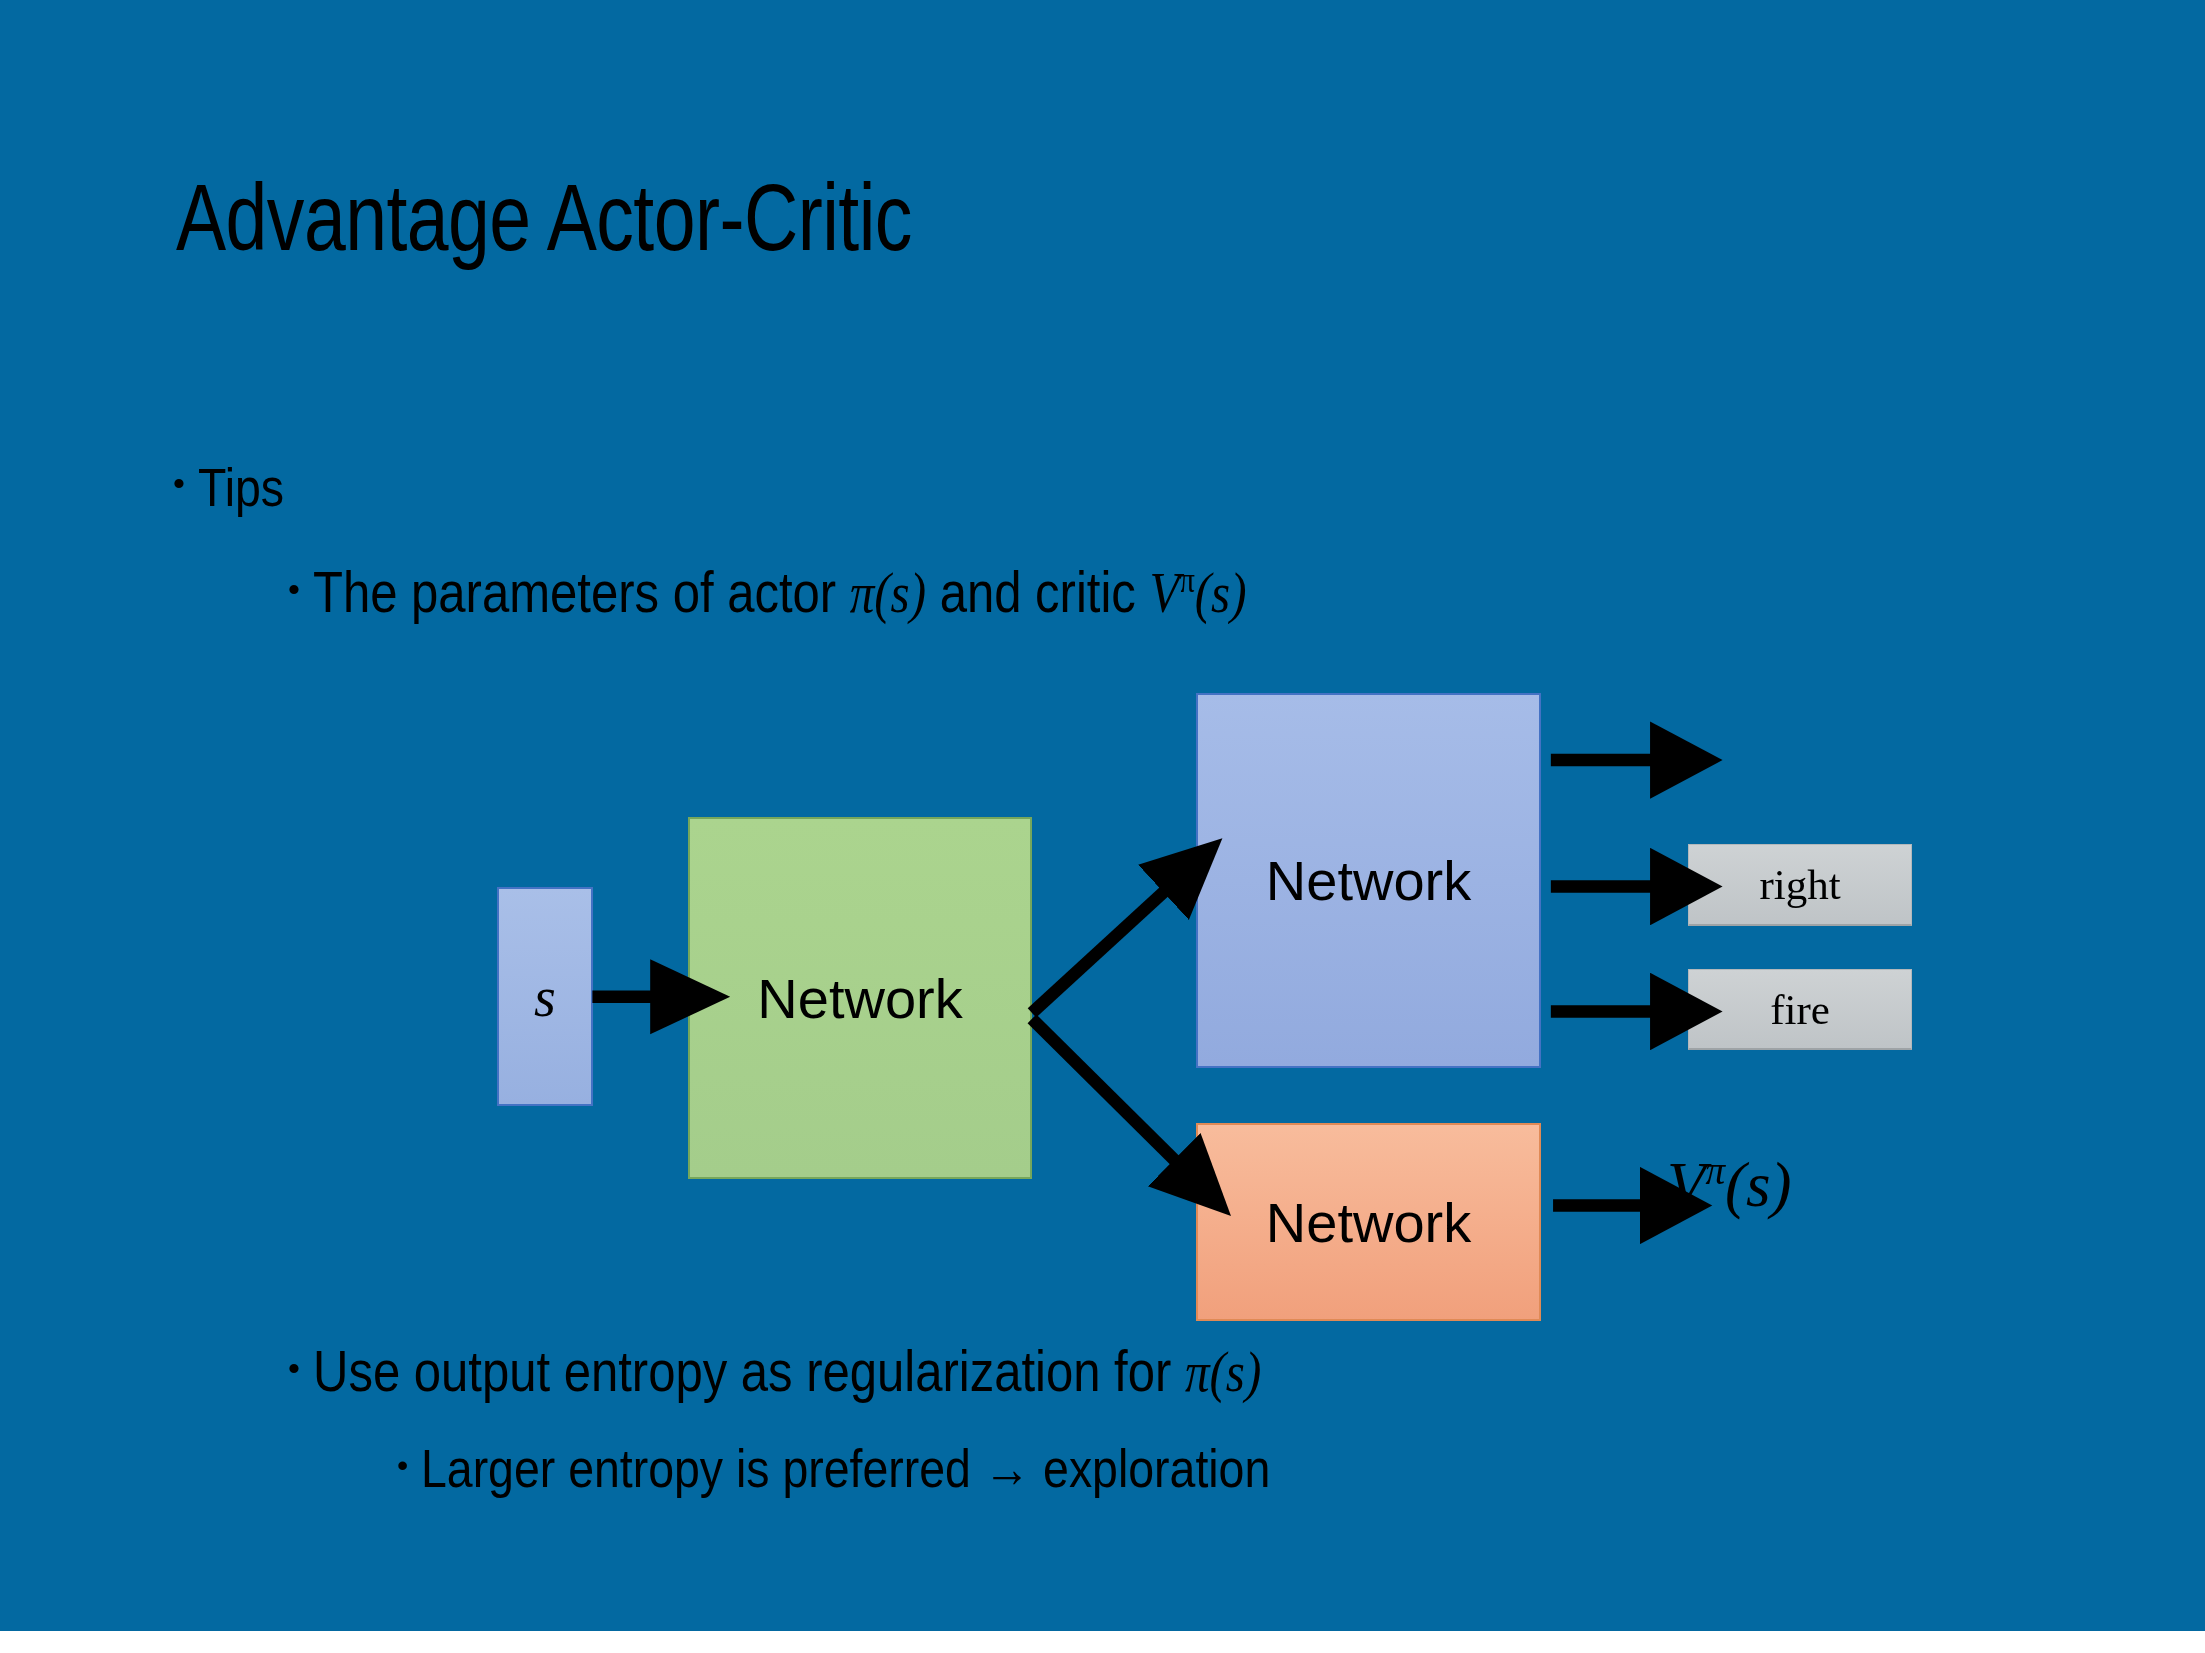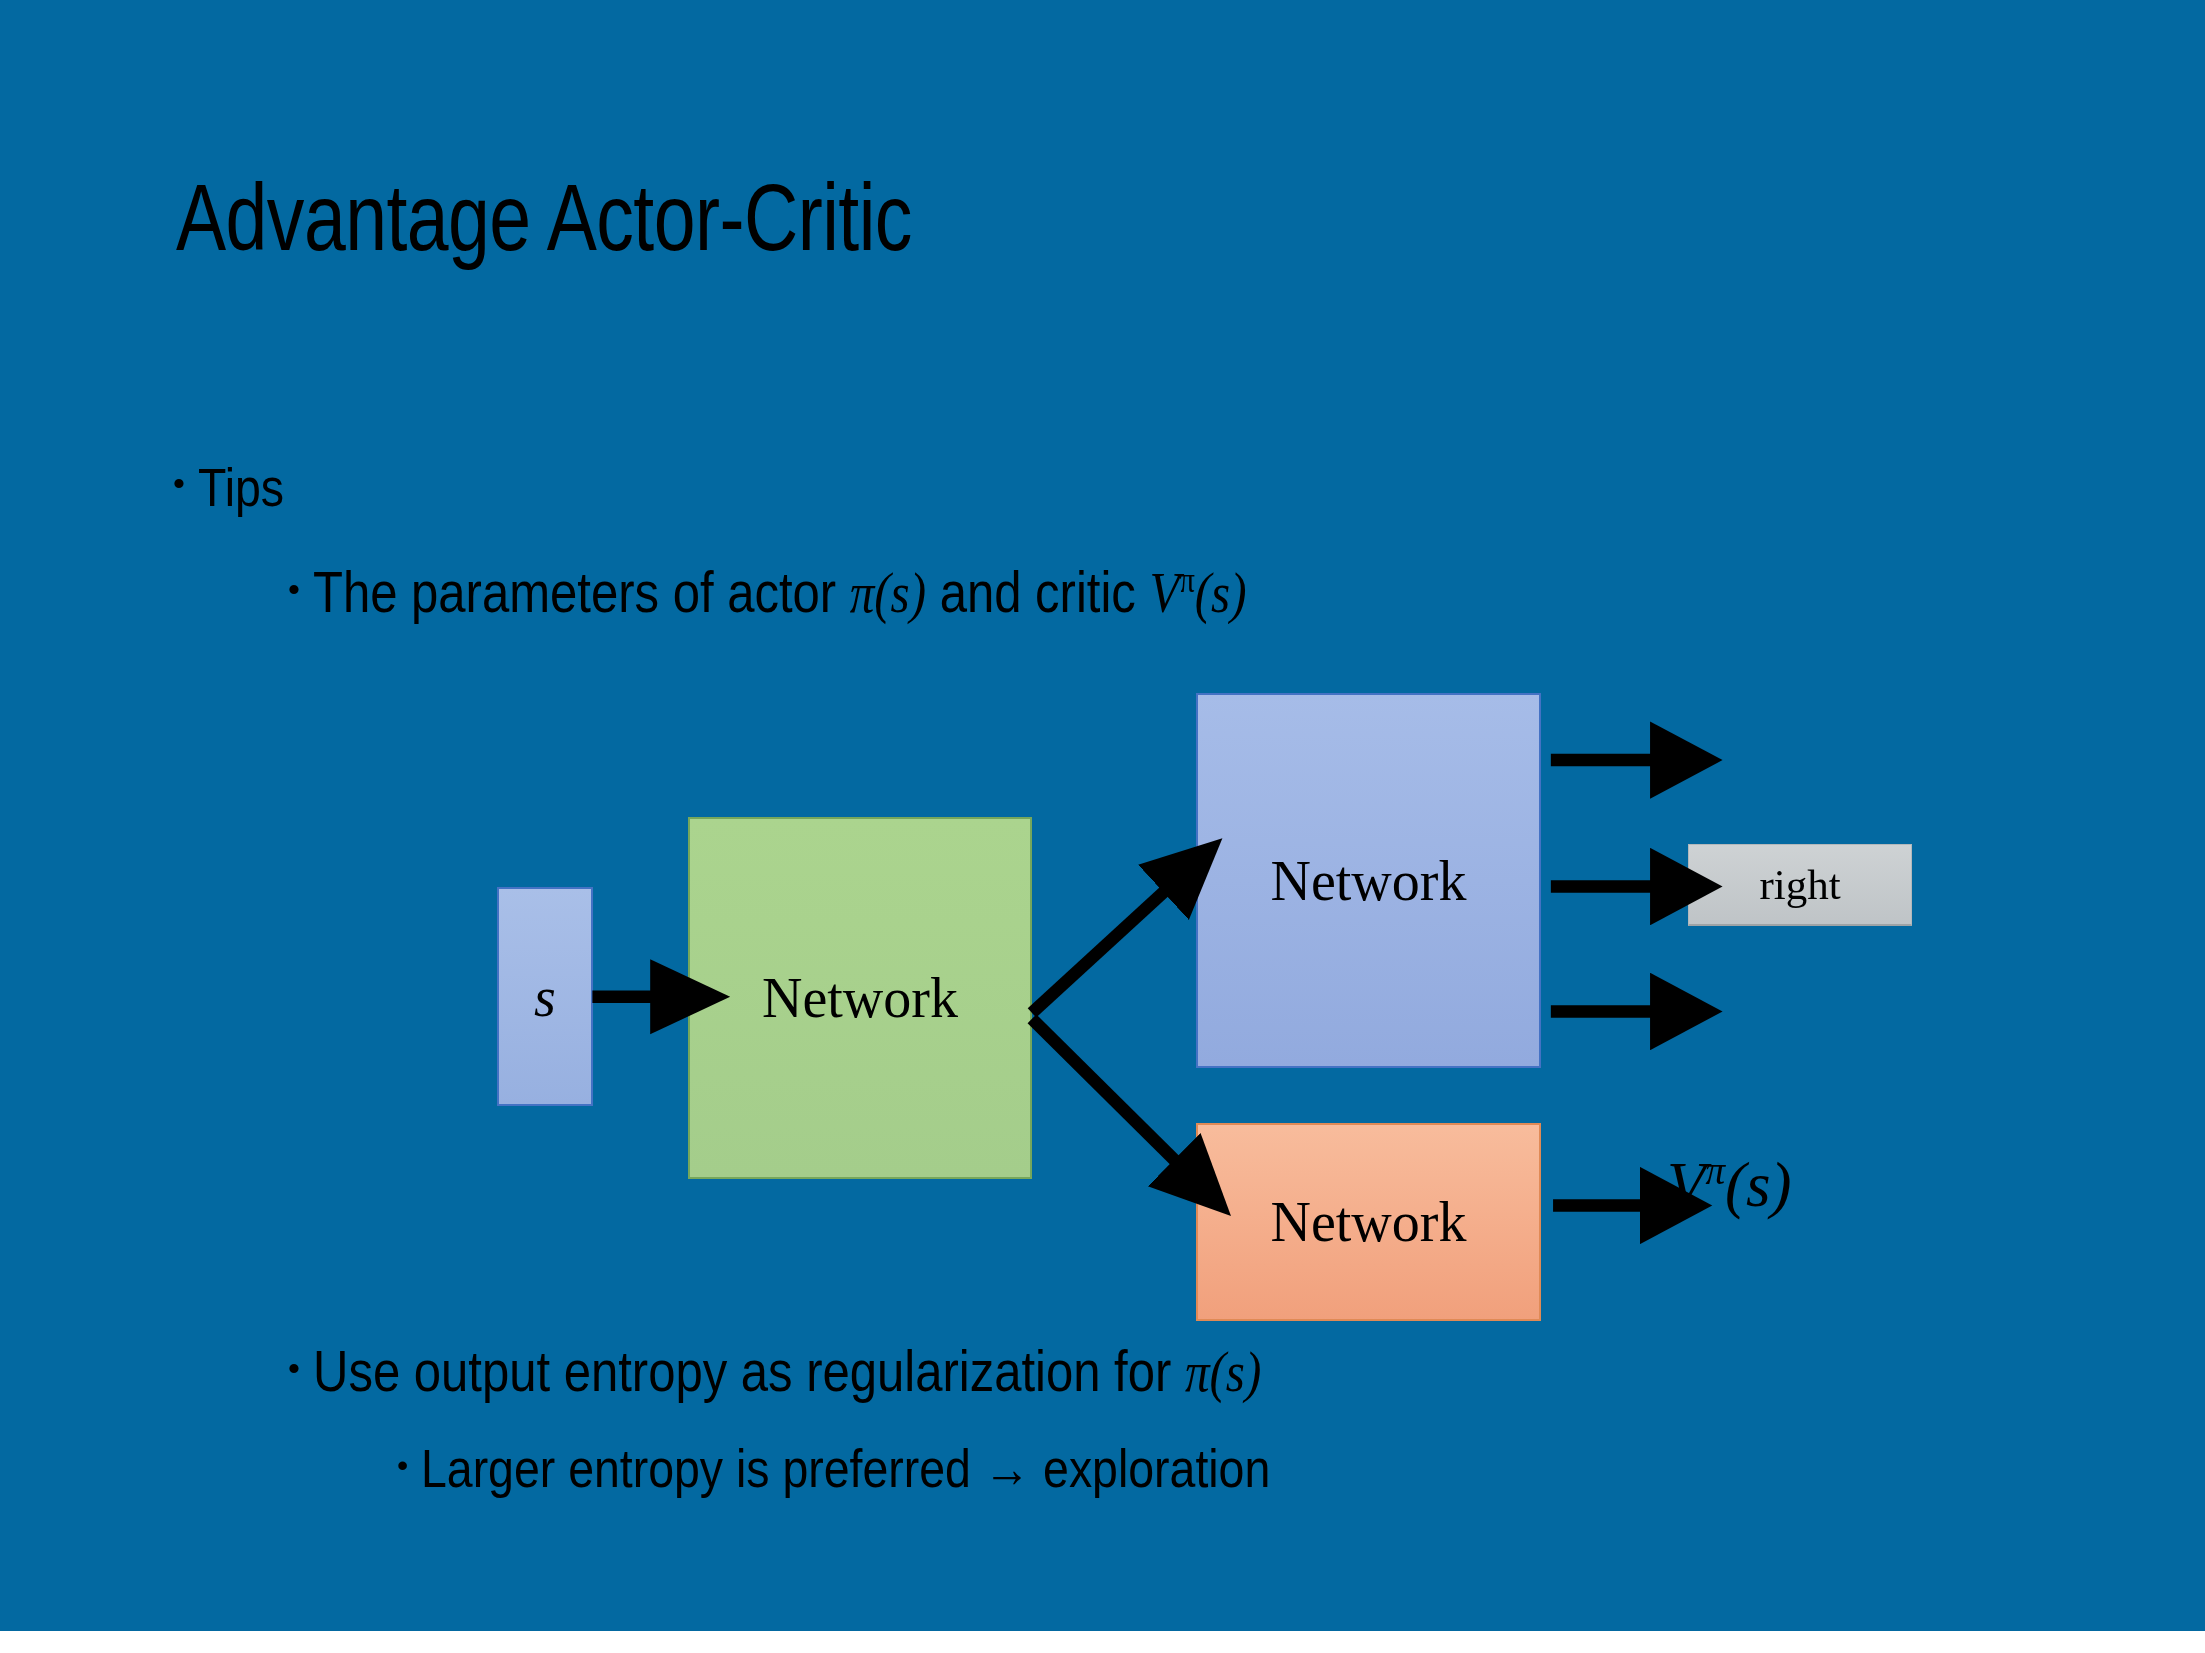--- a/index.html
+++ b/index.html
@@ -104,21 +104,21 @@
   }
   .math .up { font-style: normal; }
 
   
   .box {
     position: absolute;
     box-sizing: border-box;
     display: flex;
     align-items: center;
     justify-content: center;
-    font-family: Liberation Serif, serif;
+    font-family: Liberation Sans, sans-serif;
     font-weight: 400;
     color: #000000;
   }
 
   #box-s {
     left: 497px;
     top: 887px;
     width: 96px;
     height: 219px;
     background: linear-gradient(to bottom, #a9bfe8 0%, #97b0e0 100%);
@@ -222,20 +222,23 @@
   <div class="box" id="box-blue">
     <span>Network</span>
   </div>
 
   <div class="box" id="box-orange">
     <span>Network</span>
   </div>
 
   <div class="box box-action" id="box-right">
     <span>right</span>
+  </div>
+  <div class="box box-action" id="box-fire">
+    <span>fire</span>
   </div>
 
   <div id="out-v"><span>V</span><span class="sup">π</span><span>(s)</span></div>
 
   <svg id="arrows" viewBox="0 0 3000 2250">
     <defs>
       <marker id="ah" markerWidth="7" markerHeight="7" refX="1.2" refY="3" orient="auto" markerUnits="strokeWidth">
         <path d="M0,0 L6.4,3 L0,6 Z" fill="#000000"></path>
       </marker>
       <marker id="ah2" markerWidth="6.2" markerHeight="6.2" refX="1.0" refY="3.1" orient="auto" markerUnits="strokeWidth">

